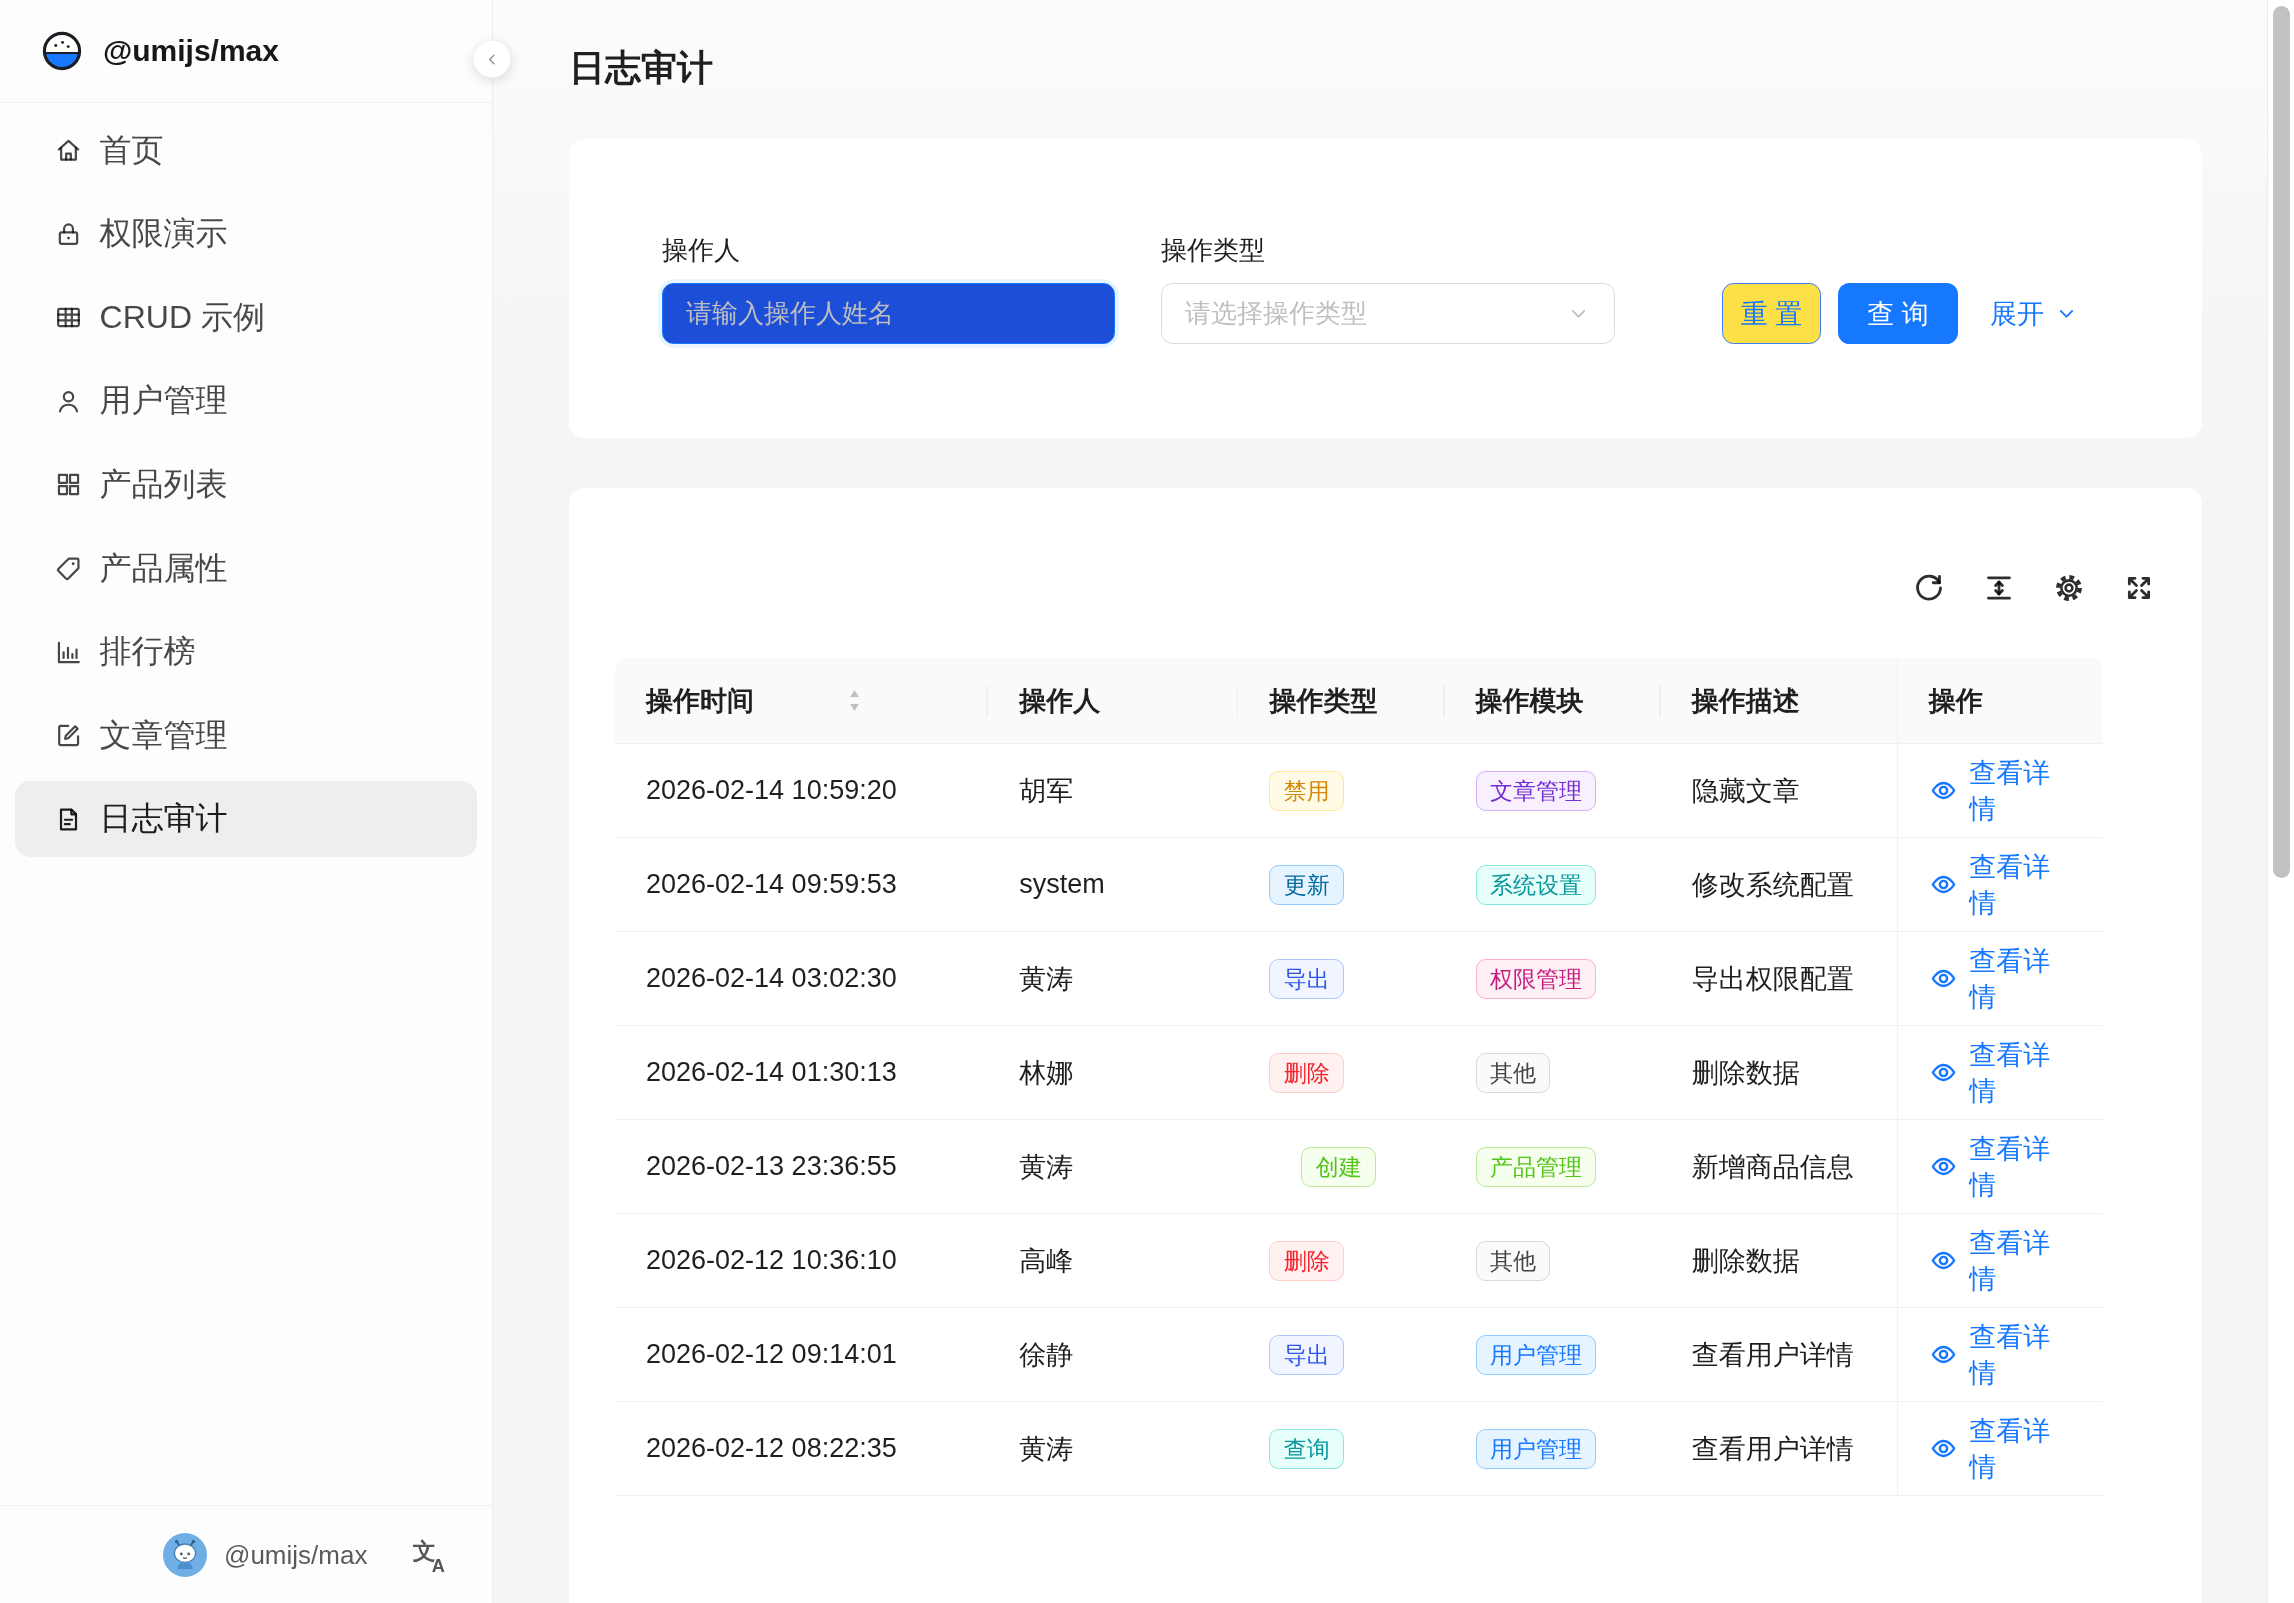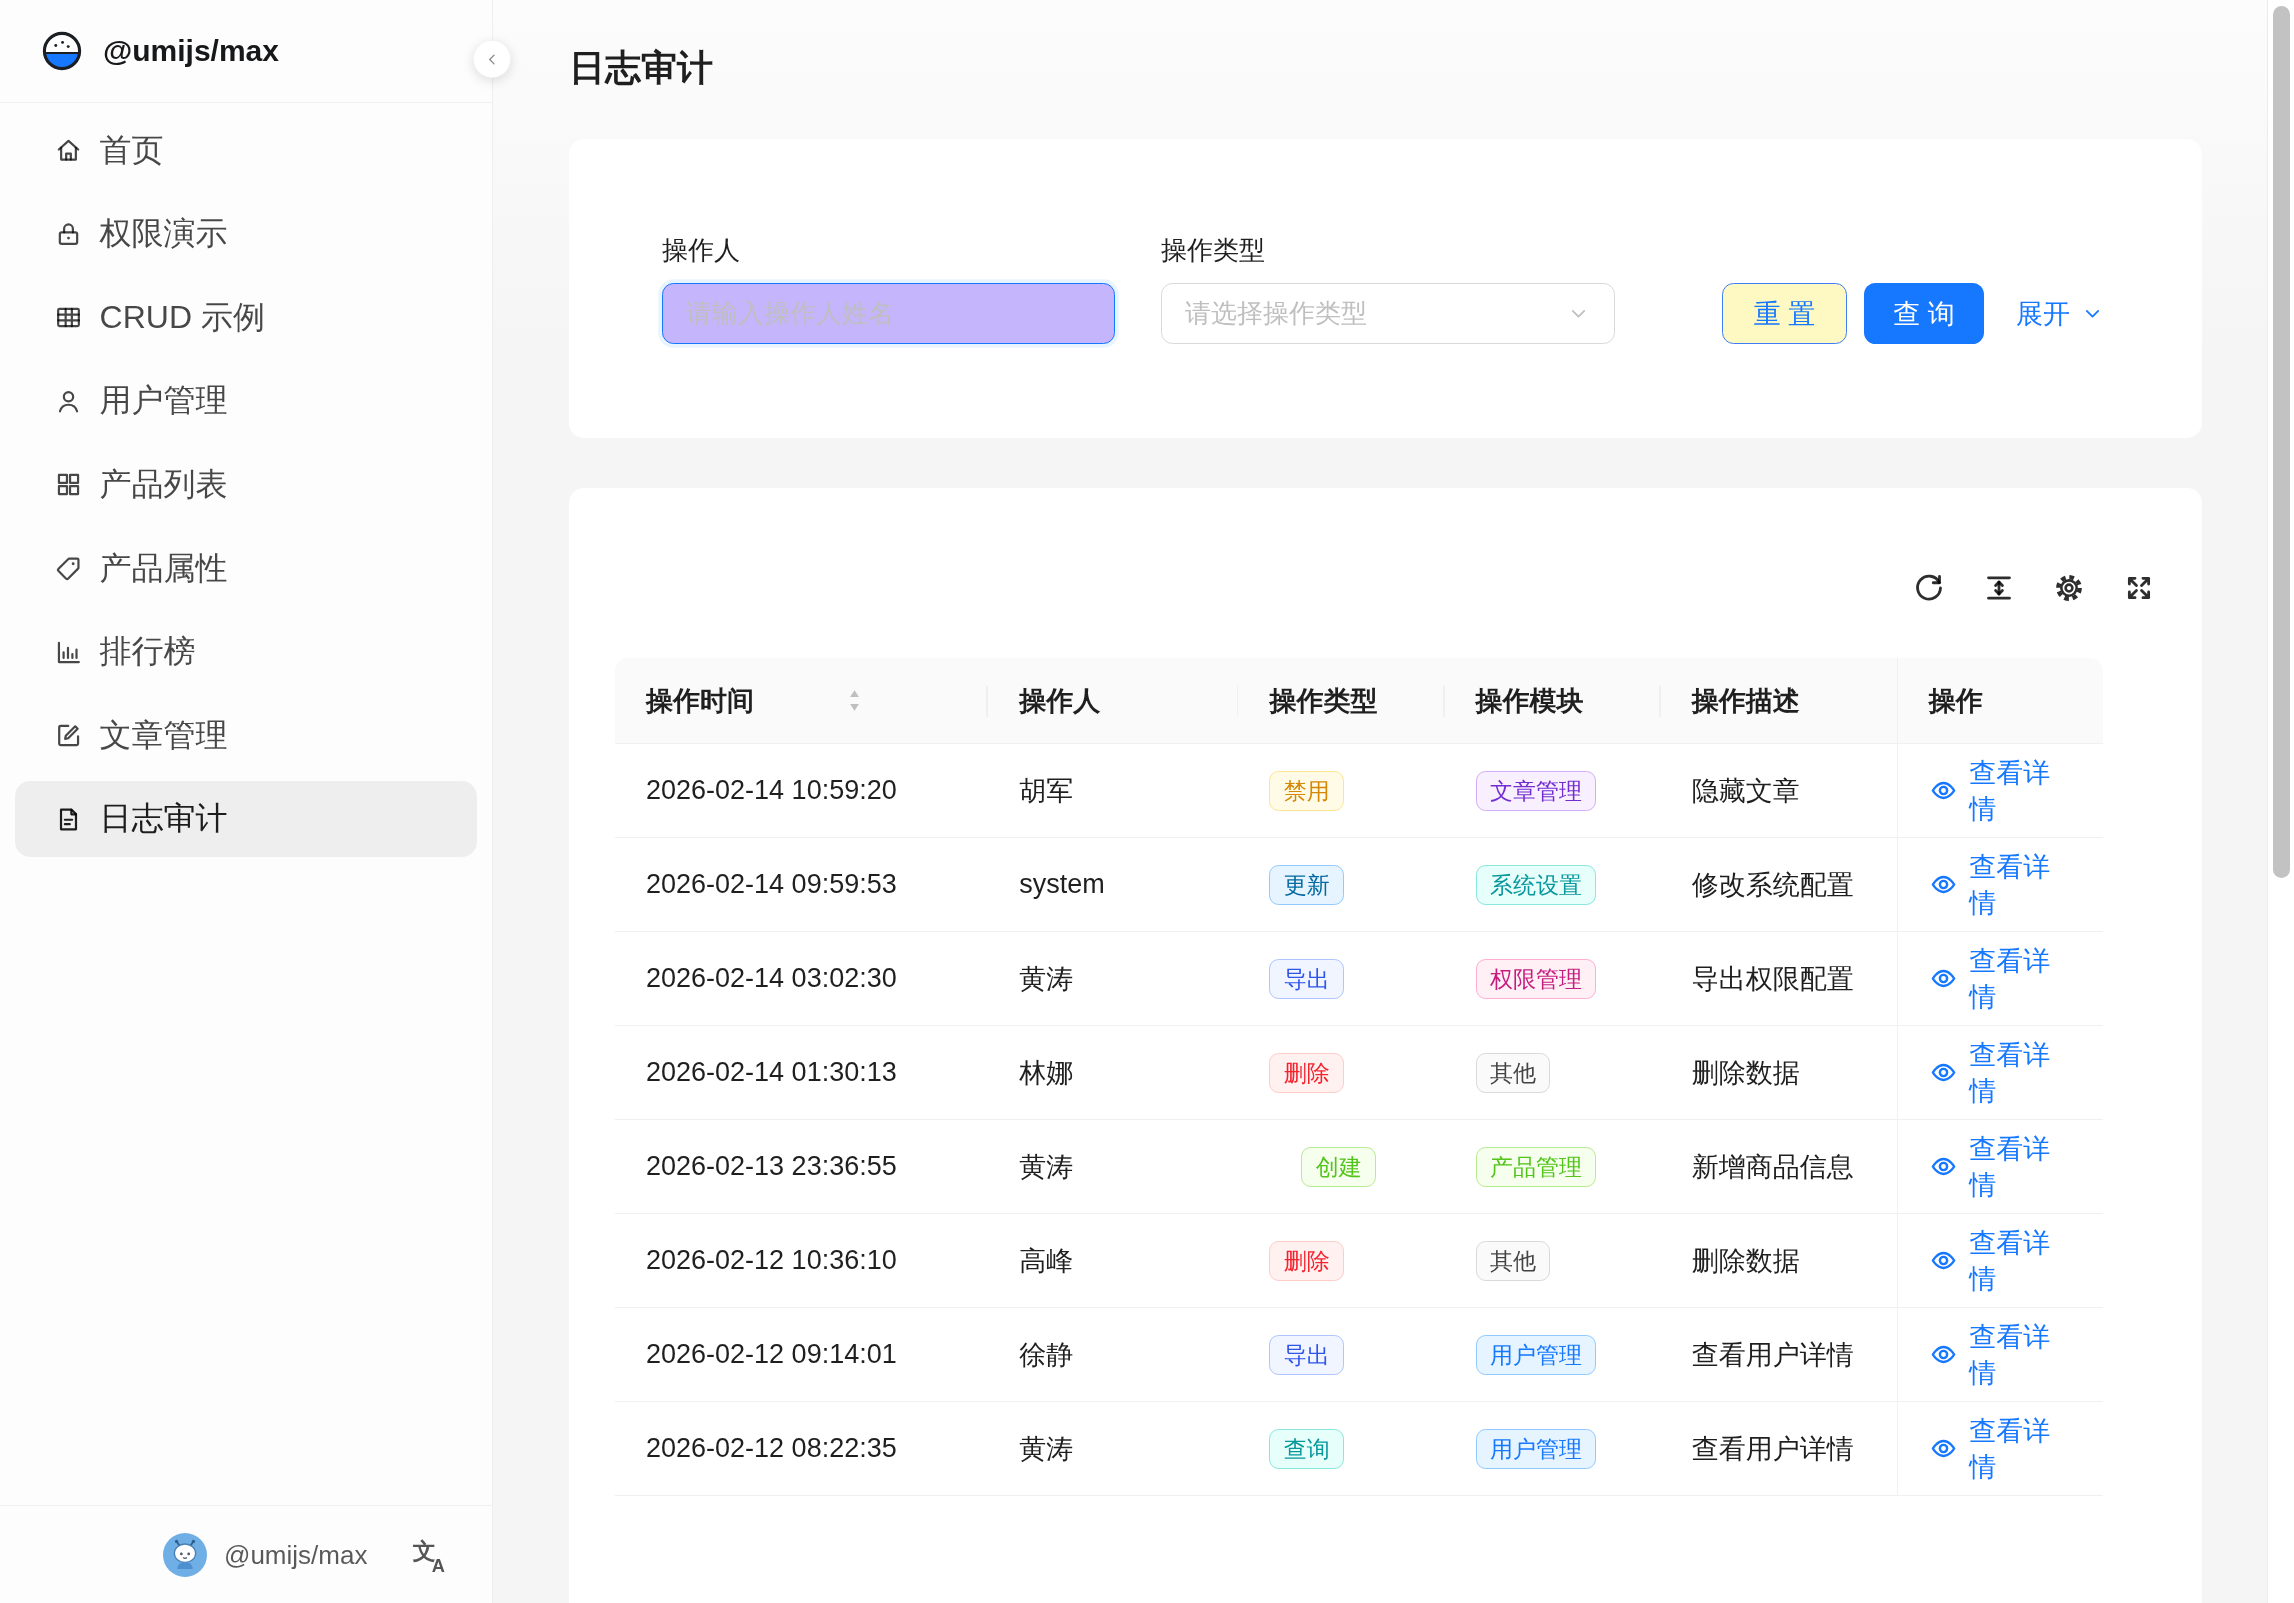--- a/index.html
+++ b/index.html
@@ -40,31 +40,31 @@
   .page-title { font-size:36px; font-weight:600; color:rgba(0,0,0,0.88); }
 
   .filter-card { margin-top:46px; background:#fff; border-radius:15.3px; height:299px;
     display:flex; align-items:center; padding:0 96px 0 93px; }
   .filter-form { display:flex; align-items:flex-end; width:100%; }
   .field { display:flex; flex-direction:column; }
   .field + .field { margin-left:46px; }
   .field-label { font-size:26px; margin-bottom:15.3px; color:rgba(0,0,0,0.88); }
   .text-input { width:453px; height:61px; border:1.9px solid #1677ff; border-radius:11.5px;
     box-shadow:0 0 0 3.8px rgba(5,145,255,0.09); font-size:26px; padding:0 23px;
-    color:rgba(0,0,0,0.88); outline:none; background:#c4b5fd;
+    color:rgba(0,0,0,0.88); outline:none; background:#1d4ed8;
     font-family:"Liberation Sans","DejaVu Sans",sans-serif; }
   .text-input::placeholder { color:#bfbfbf; }
   .select { width:454px; height:61px; border:1.9px solid #d9d9d9; border-radius:11.5px;
     display:flex; align-items:center; justify-content:space-between; padding:0 23px;
     font-size:26px; color:#bfbfbf; background:#fff; cursor:pointer; }
   .select svg { width:25px; height:25px; color:#bfbfbf; }
   .actions { display:flex; align-items:center; margin-left:107px; height:61px; }
   .btn { height:61px; border-radius:11.5px; font-size:27px; display:flex; align-items:center;
     justify-content:center; cursor:pointer; }
-  .btn-reset { width:125px; background:#fef9c3; border:1.9px solid #3d7ef7; color:#1677ff; }
+  .btn-reset { width:99px; background:#fde047; border:1.9px solid #3d7ef7; color:#1677ff; }
   .btn-primary { width:120px; margin-left:17px; background:#1677ff; border:none; color:#fff; }
   .expand { display:flex; align-items:center; gap:9.6px; margin-left:32px; color:#1677ff;
     font-size:27px; cursor:pointer; }
   .expand svg { width:25px; height:25px; }
 
   
   .table-card { margin-top:50px; background:#fff; border-radius:15.3px; height:1185px;
     padding:69px 46px 0; }
   .toolbar { height:61px; display:flex; align-items:center; justify-content:flex-end; gap:36px; }
   .tb-icon { width:34px; height:34px; color:rgba(0,0,0,0.82); cursor:pointer; }

